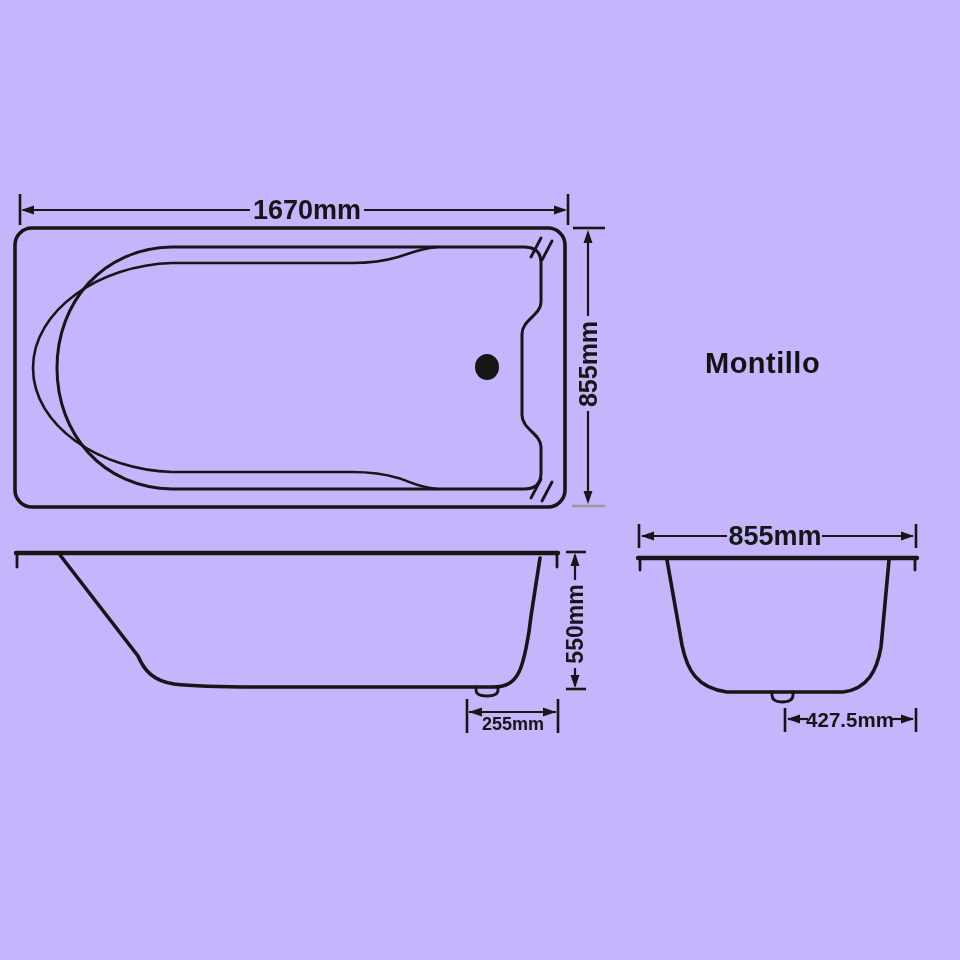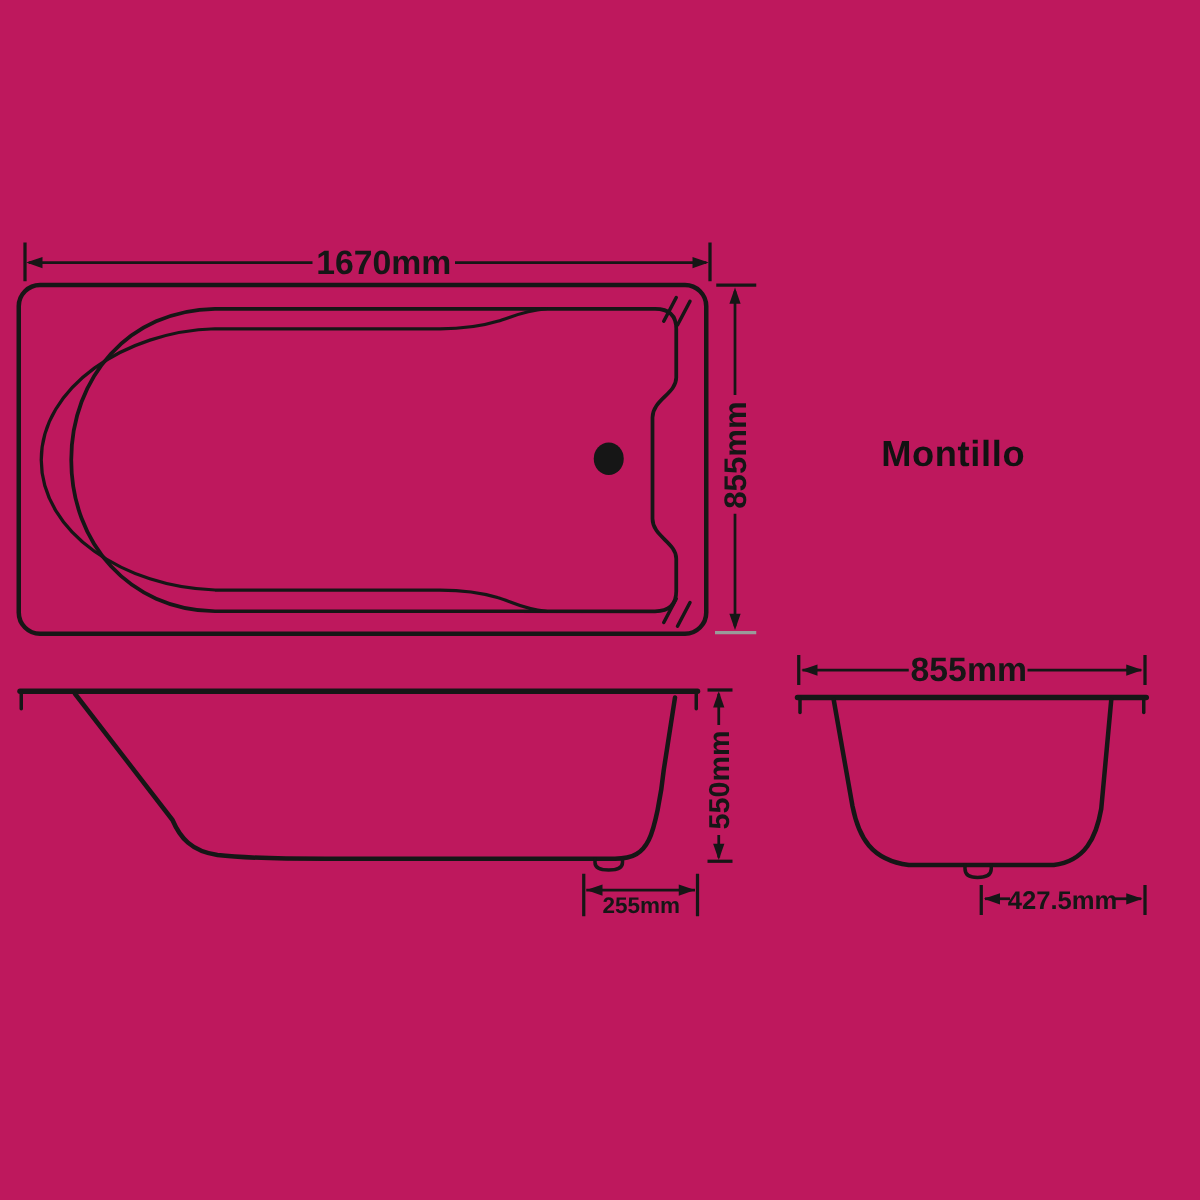--- a/index.html
+++ b/index.html
@@ -4,21 +4,21 @@
 <style>
   html, body {
     margin: 0;
     padding: 0;
     background: #ffffff;
   }
   .canvas {
     position: relative;
     width: 960px;
     height: 960px;
-    background: #be185d;
+    background: #c4b5fd;
     overflow: hidden;
   }
   svg { display: block; }
   .stroke {
     fill: none;
     stroke: #161616;
     stroke-linecap: round;
     stroke-linejoin: round;
   }
   .dimline { stroke-width: 2.2; stroke-linecap: butt; }

